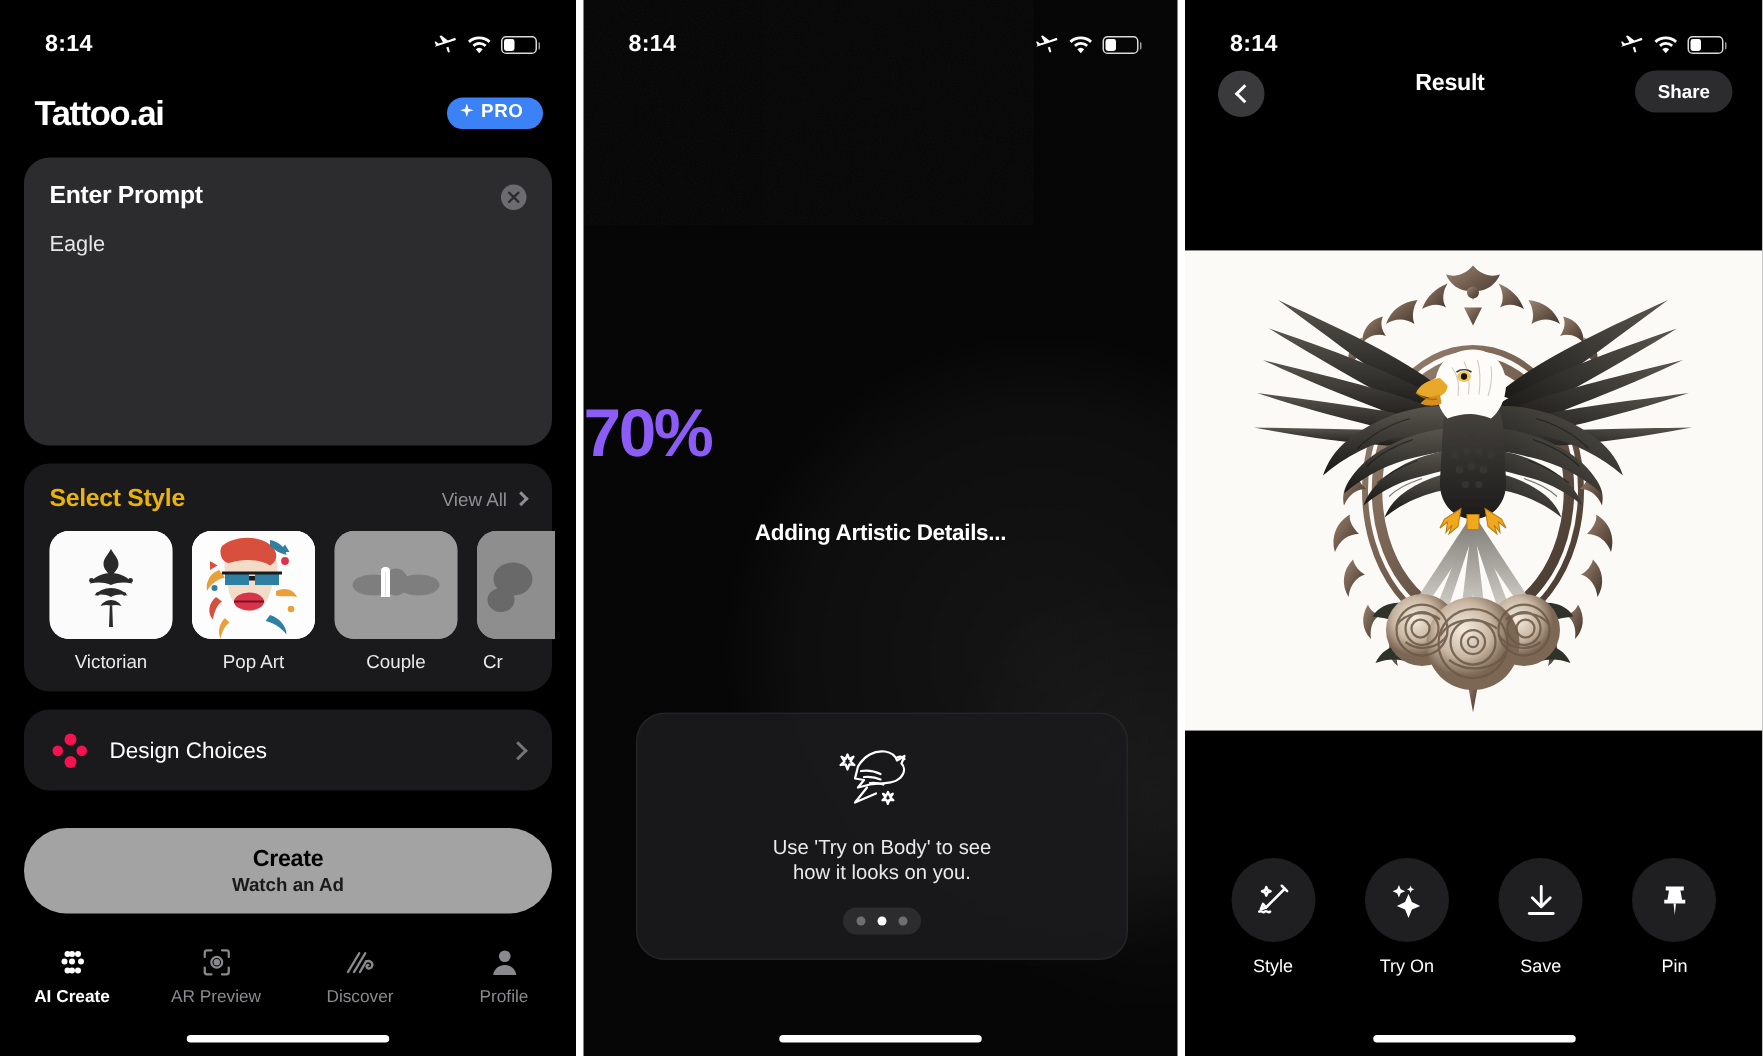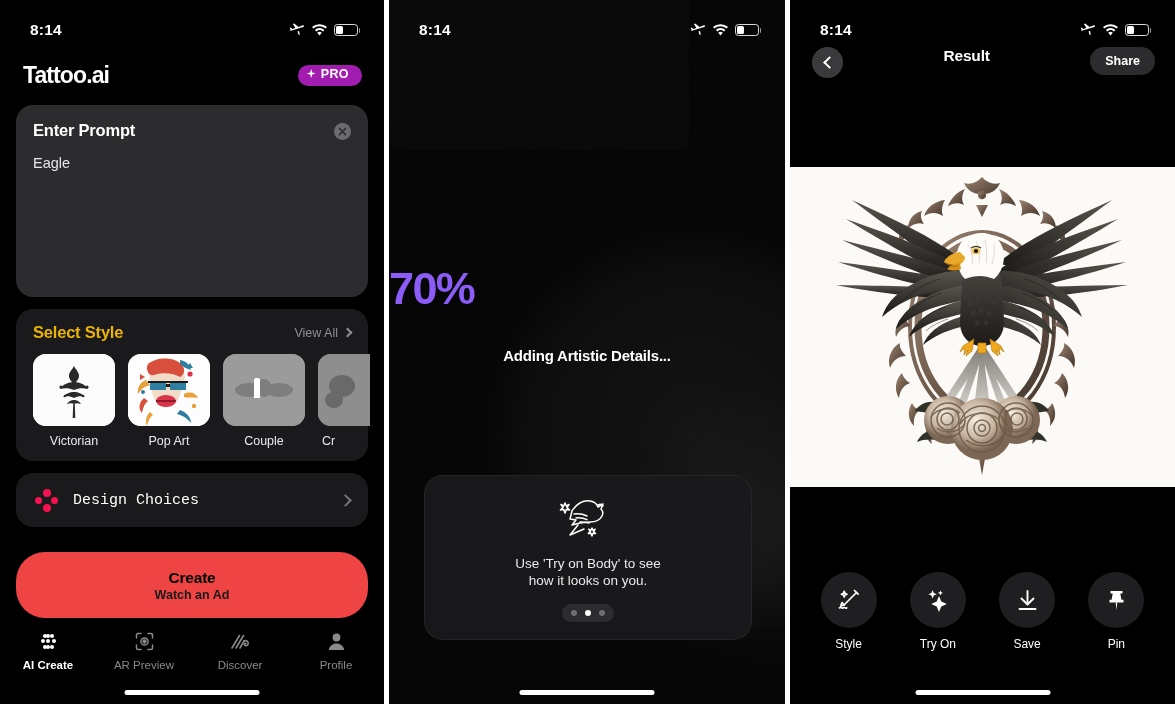--- a/index.html
+++ b/index.html
@@ -38,21 +38,21 @@
   .batt > i { display:block; height:100%; width:34%; background:#fff; border-radius:1.6px; }
 
   
   .p1-body { padding:0 16px; }
   .brandrow {
     display:flex; align-items:center; justify-content:space-between;
     height:40px; margin:8px 0 10px 0; padding:0 6px 0 7px;
   }
   .brand { color:#fff; font-size:23px; font-weight:700; letter-spacing:-.9px; }
   .pro-badge {
-    background:#a21caf; color:#fff; border-radius:20px;
+    background:#3b82f6; color:#fff; border-radius:20px;
     font-size:12.5px; font-weight:700; letter-spacing:.4px;
     padding:2px 13px 5px 9px; display:flex; align-items:center; gap:5px;
   }
   .diamond {
     width:9px; height:9px; background:#fff; flex:0 0 9px;
     clip-path: polygon(50% 0%, 62% 38%, 100% 50%, 62% 62%, 50% 100%, 38% 62%, 0% 50%, 38% 38%);
   }
   .card { background:#2c2c2e; border-radius:17px; }
   .prompt-card { padding:16px 17px 0 17px; height:192px; position:relative; }
   .prompt-head { display:flex; justify-content:space-between; align-items:flex-start; }
@@ -76,34 +76,34 @@
   .thumb svg { display:block; width:100%; height:100%; }
   .style-label { color:#e9e9eb; font-size:12.5px; text-align:center; margin-top:8px; white-space:nowrap; }
   .style-item.clip .style-label { text-align:left; padding-left:4px; }
   .lockwrap { position:absolute; inset:0; display:flex; align-items:center; justify-content:center; }
   .lock { width:20px; }
   .lock .shackle { width:12px; height:9px; border:3px solid #fff; border-bottom:0; border-radius:6px 6px 0 0; margin:0 auto; }
   .lock .body { width:20px; height:14px; background:#fff; border-radius:3px; }
 
   .design-card {
     margin-top:12px; background:#1a1a1c; border-radius:17px; height:54px;
-    display:flex; align-items:center; padding:0 18px 0 19px; gap:15px;font-family:Liberation Mono, monospace;
+    display:flex; align-items:center; padding:0 18px 0 19px; gap:15px;
   }
   .dots4 { position:relative; width:23px; height:23px; flex:0 0 23px; }
   .dots4 i { position:absolute; border-radius:50%; background:#F5134F; display:block; }
   .dots4 i:nth-child(1){ width:8px;height:8px; left:7.5px; top:0px; }
   .dots4 i:nth-child(2){ width:7px;height:7px; left:0px;  top:8px; }
   .dots4 i:nth-child(3){ width:7px;height:7px; left:16px; top:8px; }
   .dots4 i:nth-child(4){ width:8px;height:8px; left:7.5px; top:15px; }
   .design-label { color:#fff; font-size:15px; flex:1; }
   .chev-big { width:9px; height:9px; border-right:2.2px solid #76767a; border-top:2.2px solid #76767a; transform:rotate(45deg); }
 
   .create-btn {
-    position:absolute; left:16px; right:16px; top:552px; height:66px;
-    background:#ef4444; border-radius:29px;
+    position:absolute; left:16px; right:16px; top:552px; height:57px;
+    background:#a3a3a3; border-radius:29px;
     display:flex; flex-direction:column; align-items:center; justify-content:center; gap:1px;
   }
   .create-main { color:#000; font-size:15.5px; font-weight:700; letter-spacing:-.2px; }
   .create-sub { color:#1a1a1a; font-size:12.5px; font-weight:600; }
 
   .tabbar { position:absolute; left:0; right:0; bottom:0; height:84px; background:#000; }
   .tabs { display:flex; padding-top:10px; }
   .tab { flex:1; display:flex; flex-direction:column; align-items:center; gap:7px; }
   .tab-ico { height:22px; display:flex; align-items:center; justify-content:center; }
   .tab-label { font-size:11.5px; color:#8a8a8e; }

